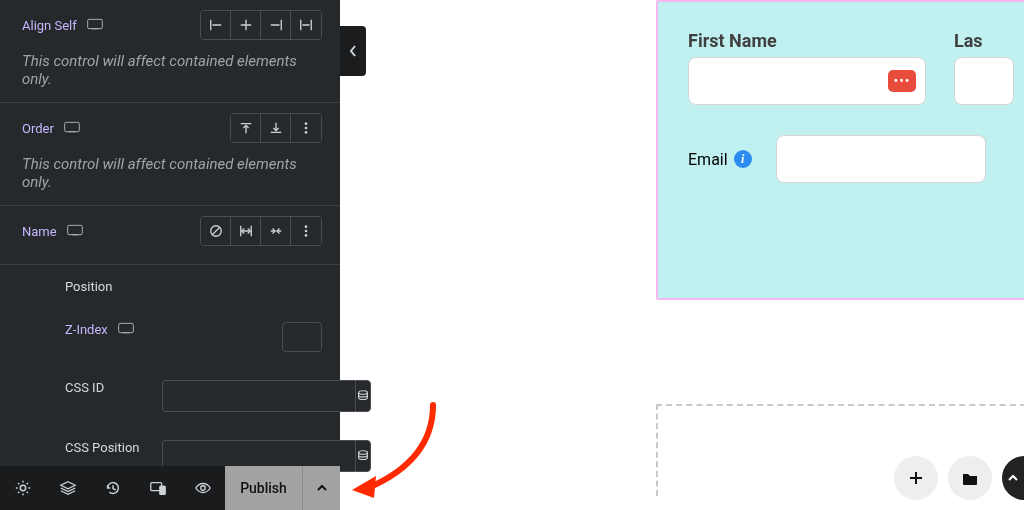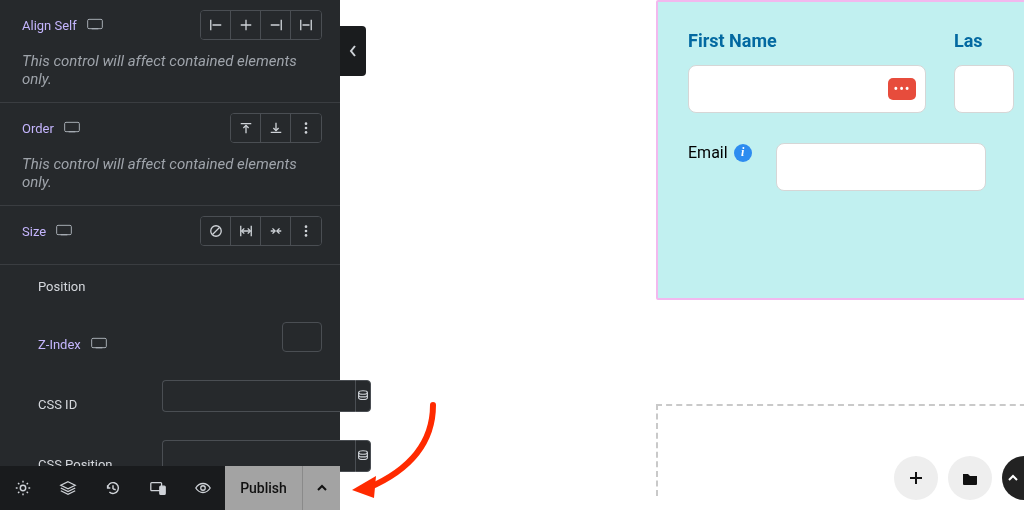--- a/index.html
+++ b/index.html
@@ -13,21 +13,21 @@
   .control-label-wrap { display: flex; align-items: center; gap: 10px; font-size: 13px; color: #c4b5fd; }
   .control-label-wrap svg { width: 16px; height: 12px; stroke: #a5abb2; }
   .hint { padding: 4px 22px 14px 22px; font-size: 15px; font-style: italic; color: #9fa4ab; border-bottom: 1px solid #3a3d41; }
 
   .seg { display: flex; border: 1px solid #4a4e53; border-radius: 4px; overflow: hidden; }
   .seg button { width: 30px; height: 28px; background: #26292c; border: none; border-right: 1px solid #4a4e53; color: #cfd3d8; display: flex; align-items: center; justify-content: center; cursor: pointer; }
   .seg button:last-child { border-right: none; }
   .seg button svg { width: 14px; height: 14px; stroke: #cfd3d8; stroke-width: 1.5; fill: none; }
   .seg button svg.fill { fill: #cfd3d8; stroke: none; }
 
-  .row2 { display: flex; align-items: flex-end; justify-content: space-between; padding: 14px 18px 14px 38px; }
+  .row2 { display: flex; align-items: flex-start; justify-content: space-between; padding: 14px 18px 14px 38px; margin-left: 27px; }
   .row2 .lbl { font-size: 13px; color: #d5d8dd; }
   .select { position: relative; width: 160px; height: 32px; background: #3a3d41; border: 1px solid #4a4e53; border-radius: 4px; display: flex; align-items: center; padding: 0 10px; font-size: 13px; color: #d5d8dd; cursor: pointer; }
   .select .caret { position: absolute; right: 10px; top: 50%; transform: translateY(-50%); border-left: 5px solid transparent; border-right: 5px solid transparent; border-top: 5px solid #cfd3d8; }
 
   .text-in { width: 40px; height: 30px; background: #26292c; border: 1px solid #4a4e53; border-radius: 4px; color: #d5d8dd; padding: 0 6px; font-size: 13px; }
 
   .full-in-wrap { display: flex; width: 160px; }
   .full-in { flex: 1; height: 32px; background: #26292c; border: 1px solid #4a4e53; border-right: none; border-radius: 4px 0 0 4px; color: #d5d8dd; padding: 0 8px; font-size: 13px; }
   .full-in-btn { width: 32px; height: 32px; background: #26292c; border: 1px solid #4a4e53; border-radius: 0 4px 4px 0; display: flex; align-items: center; justify-content: center; cursor: pointer; }
   .full-in-btn svg { width: 14px; height: 14px; stroke: #cfd3d8; fill: #cfd3d8; }
@@ -51,25 +51,25 @@
   .publish-caret { width: 38px; display: flex; align-items: center; justify-content: center; border-left: 1px solid rgba(0,0,0,.15); cursor: pointer; }
   .publish-caret svg { width: 14px; height: 14px; stroke: #111; stroke-width: 2; fill: none; }
 
   
   .arrow { position: absolute; left: 348px; top: 400px; width: 95px; height: 100px; pointer-events: none; }
 
   
   .canvas { position: absolute; left: 656px; top: 0; width: 380px; height: 300px; background: #c1f0f0; border: 2px solid #f2b8ee; border-radius: 2px; padding: 28px 30px 10px 30px; }
   .form-row { display: flex; gap: 28px; margin-bottom: 30px; }
   .form-col { flex: 1; min-width: 0; }
-  .form-col .flabel { font-size: 18px; font-weight: 700; color: #0369a1; margin-bottom: 14px; display: block; }
+  .form-col .flabel { font-size: 18px; font-weight: 700; color: #404040; margin-bottom: 6px; display: block; }
   .finput-wrap { position: relative; }
   .finput { width: 100%; height: 48px; background: #fff; border: 1px solid #d6d6d6; border-radius: 8px; padding: 0 12px; font-size: 15px; }
   .pw-badge { position: absolute; right: 10px; top: 50%; transform: translateY(-50%); width: 28px; height: 22px; background: #e74c3c; border-radius: 5px; display: flex; align-items: center; justify-content: center; color: #fff; font-size: 14px; letter-spacing: 1px; line-height: 1; }
-  .email-row { display: flex; align-items: flex-start; gap: 24px; }
+  .email-row { display: flex; align-items: center; gap: 24px; }
   .email-row .flabel { margin-bottom: 0; display: flex; align-items: center; gap: 6px; }
   .info-dot { width: 18px; height: 18px; border-radius: 50%; background: #2d8cf0; color: #fff; font-size: 12px; font-weight: 700; font-style: italic; font-family: Georgia, serif; display: inline-flex; align-items: center; justify-content: center; }
   .email-row .finput { width: 210px; }
 
   
   .dashed { position: absolute; left: 656px; top: 404px; width: 380px; height: 92px; border: 2px dashed #c9c9c9; border-right: none; border-bottom: none; }
 
   
   .fab-row { position: absolute; right: 0; bottom: 10px; display: flex; gap: 10px; padding-right: 0; }
   .fab { width: 44px; height: 44px; border-radius: 50%; background: #eee; display: flex; align-items: center; justify-content: center; cursor: pointer; }
@@ -157,21 +157,21 @@
               <circle cx="8" cy="8" r="1.5"></circle>
               <circle cx="8" cy="13" r="1.5"></circle>
             </svg>
           </button>
     </div>
   </div>
   <div class="hint">This control will affect contained elements only.</div>
 
   <div class="control-row" style="border-bottom:1px solid #3a3d41;padding-bottom:18px;">
     <div class="control-label-wrap">
-      <span>Size</span>
+      <span>Name</span>
       <span>
         <svg viewBox="0 0 24 16">
               <rect x="1" y="1" width="22" height="14" rx="2" fill="none" stroke-width="1.5"></rect>
               <line x1="7" y1="15" x2="17" y2="15" stroke-width="2"></line>
             </svg>
       </span>
     </div>
     <div class="seg">
       <button>
             <svg viewBox="0 0 16 16">

